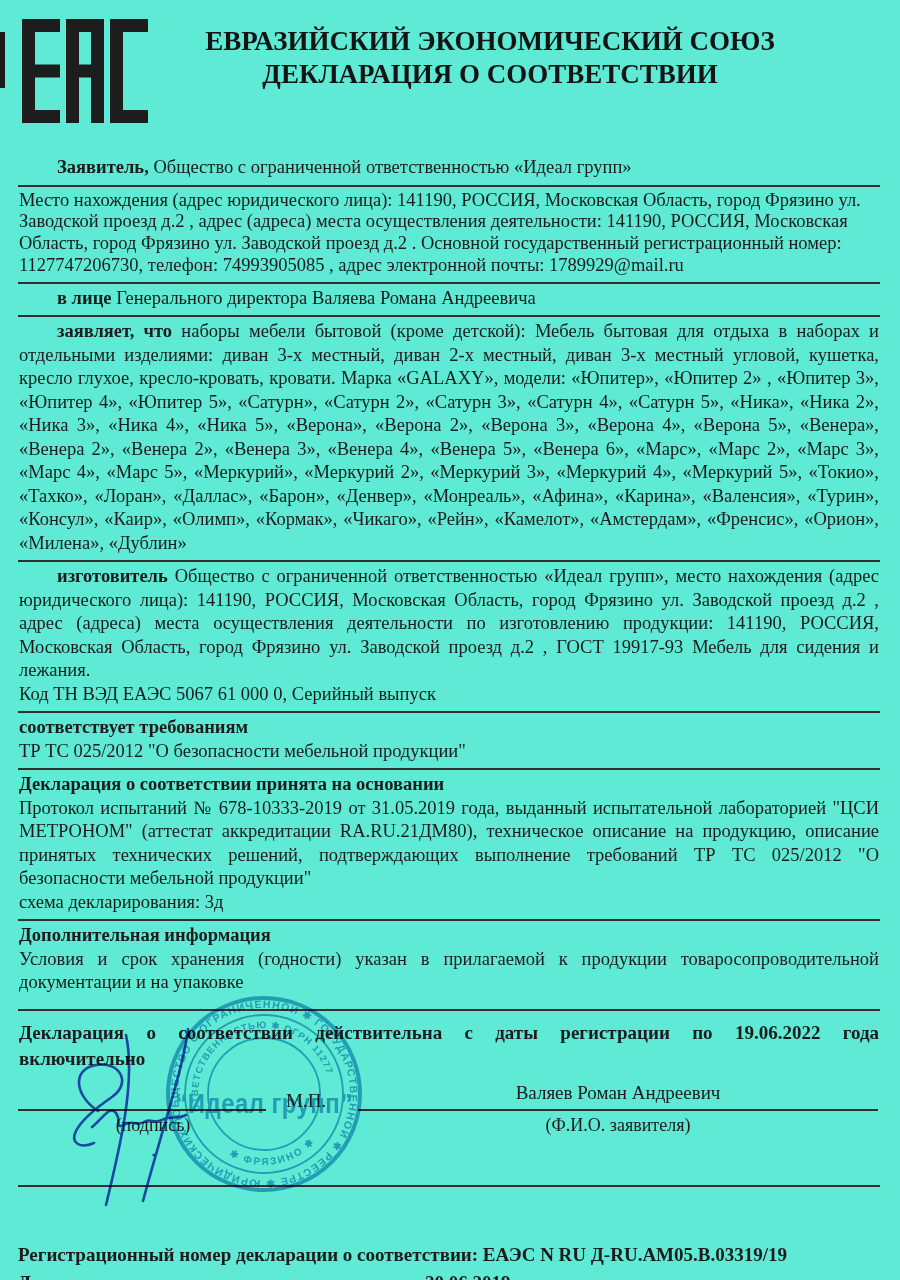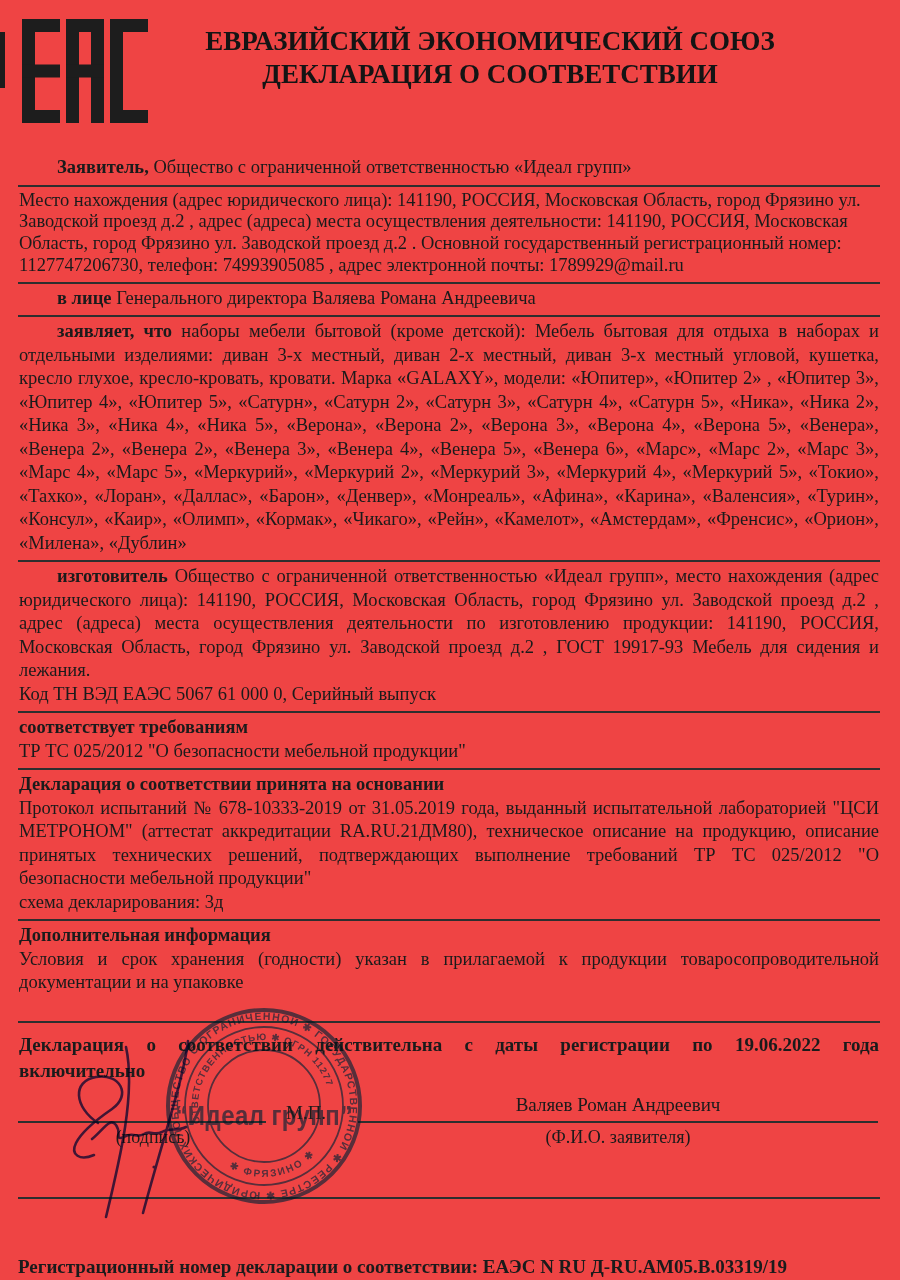--- a/index.html
+++ b/index.html
@@ -1,19 +1,19 @@
 <!DOCTYPE html>
 <html><head>
 <meta charset="utf-8">
 <style>
   html,body{margin:0;padding:0;background:#e8e8e8;}
   .page{
     position:relative;
     width:900px;height:1280px;
-    background:#ef4444;
+    background:#5eead4;
     font-family:"Liberation Serif", serif;
     color:#1b1b1b;
     overflow:hidden;
     margin:0 auto;
   }
   .scan-edge{position:absolute;left:0;top:32px;width:5px;height:56px;background:#1c1c1c;}
   
   .header{display:flex;align-items:flex-start;padding:13px 28px 0 22px;}
   .eac-logo{flex:none;}
   .titles{flex:1;text-align:center;font-weight:bold;font-size:27px;line-height:33px;padding:12px 46px 0 6px;color:#141414;}
@@ -98,21 +98,21 @@
       <p class="bold">соответствует требованиям</p>
       <p>ТР ТС 025/2012 "О безопасности мебельной продукции"</p>
     </section>
 
     <section class="row just">
       <p class="bold">Декларация о соответствии принята на основании</p>
       <p class="jt">Протокол испытаний № 678-10333-2019 от 31.05.2019 года, выданный испытательной лабораторией "ЦСИ МЕТРОНОМ" (аттестат аккредитации RA.RU.21ДМ80), техническое описание на продукцию, описание принятых технических решений, подтверждающих выполнение требований ТР ТС 025/2012 "О безопасности мебельной продукции"</p>
       <p>схема декларирования: 3д</p>
     </section>
 
-    <section class="row just" style="padding-bottom:26px;">
+    <section class="row just" style="padding-bottom:14px;">
       <p class="bold">Дополнительная информация</p>
       <p class="jt">Условия и срок хранения (годности) указан в прилагаемой к продукции товаросопроводительной документации и на упаковке</p>
     </section>
 
     <section class="validity">
       <span class="jline">Декларация о соответствии действительна с даты регистрации по 19.06.2022 года</span>
       <span>включительно</span>
     </section>
 
     <div class="sig-area">

